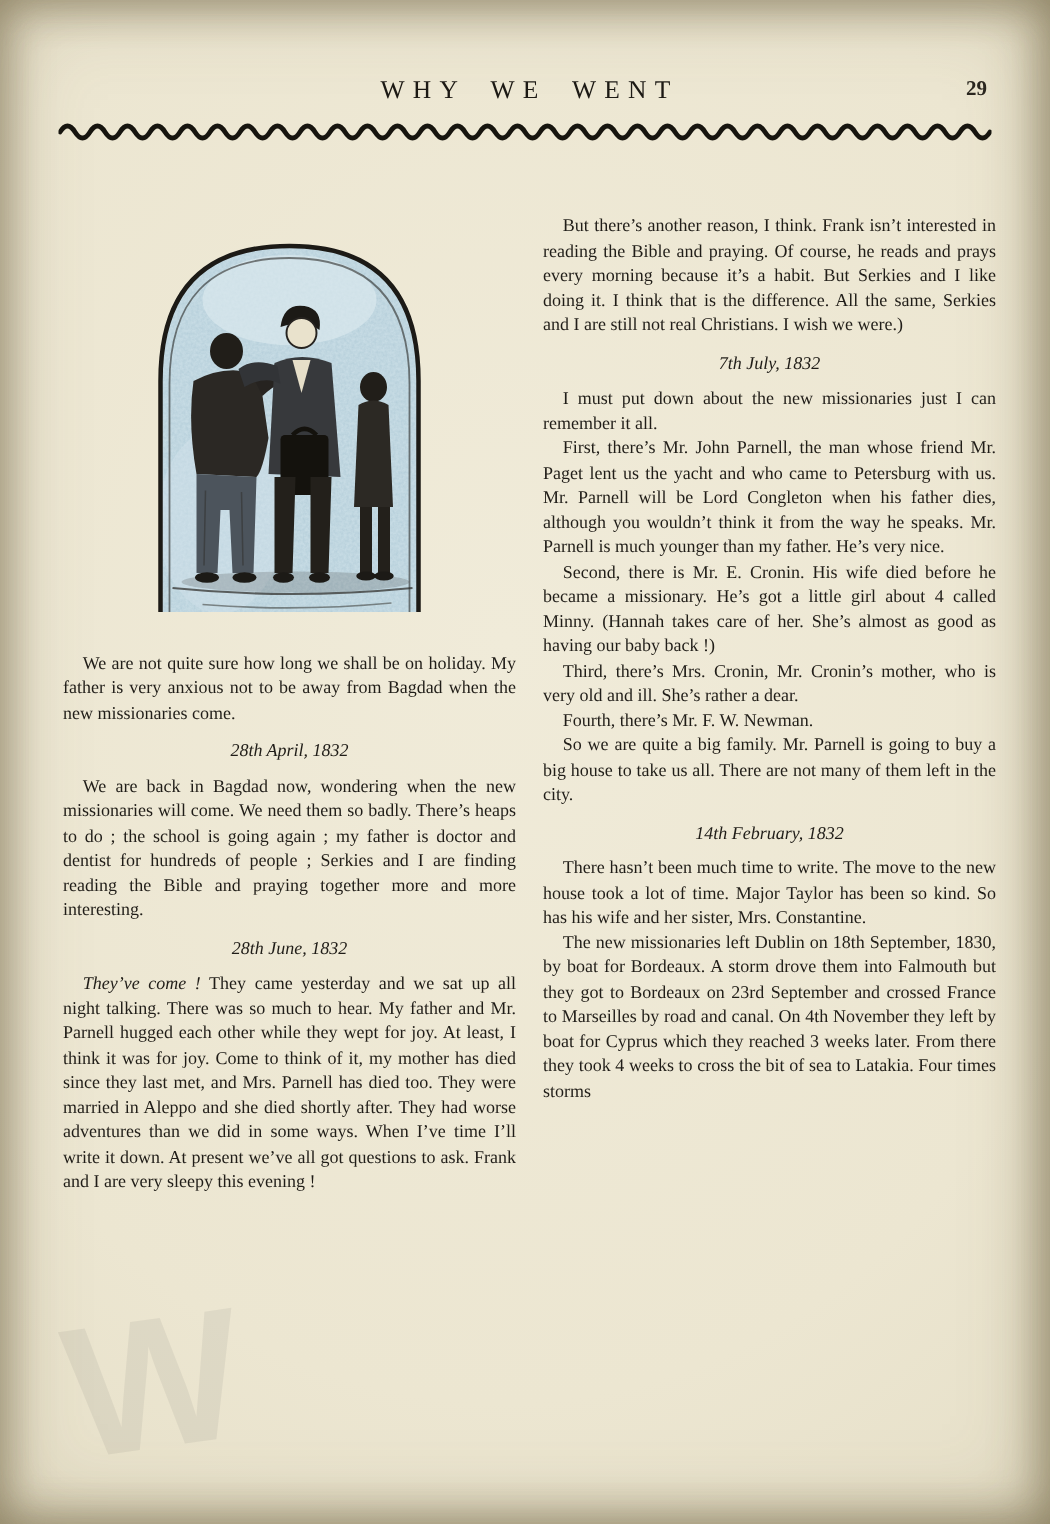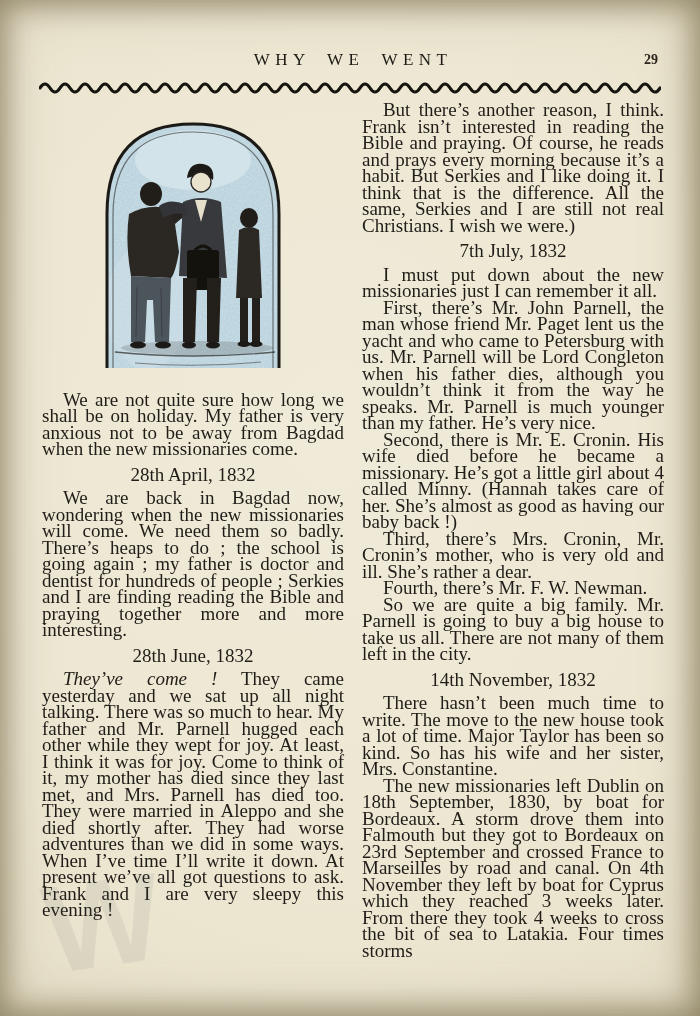--- a/index.html
+++ b/index.html
@@ -19,24 +19,24 @@
   .running-title{
     position:absolute;left:0;right:0;text-align:center;
     font-weight:normal;font-size:17px;letter-spacing:.32em;word-spacing:.45em;color:#1c1914;
   }
   .page-number{position:absolute;right:6px;top:2px;font-size:14px;color:#2a261f;font-weight:bold;}
   .wave{position:absolute;top:80px;left:39px;}
   .columns{
     position:absolute;top:102px;left:42px;right:36px;bottom:20px;
     display:flex;gap:18px;overflow:hidden;
   }
-  .column{width:302px;font-size:19px;line-height:16.5px;text-align:justify;}
+  .column{width:302px;font-size:12px;line-height:16.5px;text-align:justify;margin-top:40px;}
   .para{margin:0;text-indent:1.1em;}
   .para em{}
-  .date-heading{text-align:center;text-indent:0;margin:9px 0 7px 0;}
+  .date-heading{font-style:italic;text-align:center;text-indent:0;margin:9px 0 7px 0;}
   .illustration{width:236px;margin:0 auto 9px auto;display:block;}
   .ghost-w{
     position:absolute;left:44px;top:852px;font-family:"Liberation Sans",sans-serif;
     font-size:124px;font-weight:bold;color:#5d5d5d;opacity:.09;
     transform:rotate(-8deg);pointer-events:none;user-select:none;
   }
 </style>
 </head>
 <body>
 
@@ -124,21 +124,21 @@
 
     <div class="column">
         <p class="para">But there’s another reason, I think. Frank isn’t interested in reading the Bible and praying. Of course, he reads and prays every morning because it’s a habit. But Serkies and I like doing it. I think that is the difference. All the same, Serkies and I are still not real Christians. I wish we were.)</p>
         <div class="date-heading">7th July, 1832</div>
         <p class="para">I must put down about the new missionaries just I can remember it all.</p>
         <p class="para">First, there’s Mr. John Parnell, the man whose friend Mr. Paget lent us the yacht and who came to Petersburg with us. Mr. Parnell will be Lord Congleton when his father dies, although you wouldn’t think it from the way he speaks. Mr. Parnell is much younger than my father. He’s very nice.</p>
         <p class="para">Second, there is Mr. E. Cronin. His wife died before he became a missionary. He’s got a little girl about 4 called Minny. (Hannah takes care of her. She’s almost as good as having our baby back&nbsp;!)</p>
         <p class="para">Third, there’s Mrs. Cronin, Mr. Cronin’s mother, who is very old and ill. She’s rather a dear.</p>
         <p class="para">Fourth, there’s Mr. F. W. Newman.</p>
         <p class="para">So we are quite a big family. Mr. Parnell is going to buy a big house to take us all. There are not many of them left in the city.</p>
-        <div class="date-heading">14th November, 1832</div>
+        <div class="date-heading">14th February, 1832</div>
         <p class="para">There hasn’t been much time to write. The move to the new house took a lot of time. Major Taylor has been so kind. So has his wife and her sister, Mrs. Constantine.</p>
         <p class="para">The new missionaries left Dublin on 18th September, 1830, by boat for Bordeaux. A storm drove them into Falmouth but they got to Bordeaux on 23rd September and crossed France to Marseilles by road and canal. On 4th November they left by boat for Cyprus which they reached 3 weeks later. From there they took 4 weeks to cross the bit of sea to Latakia. Four times storms</p>
       </div>
 
   </div>
 
   <div class="ghost-w">W</div>
 
 </div>
 

